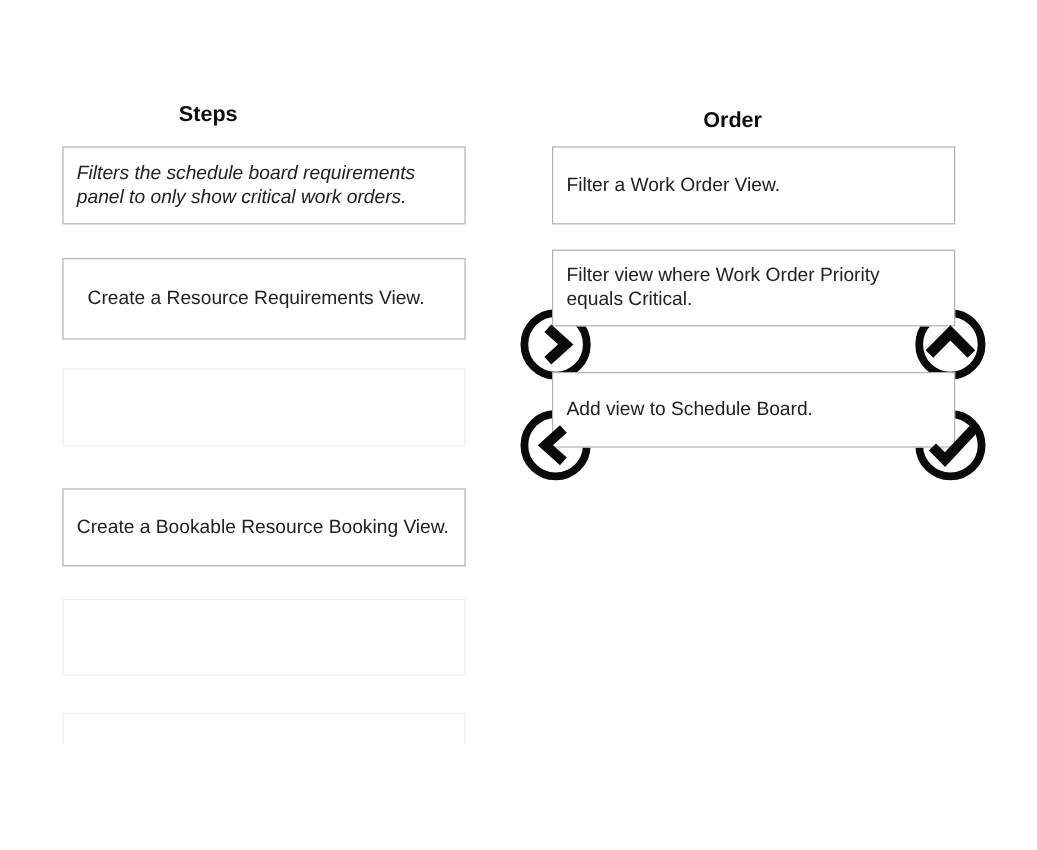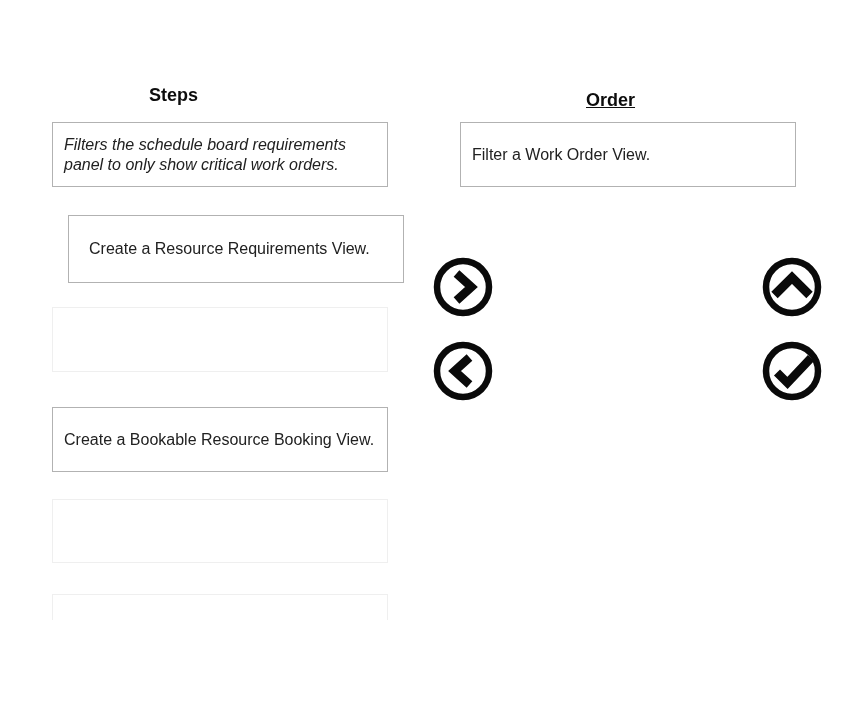--- a/index.html
+++ b/index.html
@@ -30,38 +30,44 @@
   .circle-btn svg{position:absolute;left:0;top:0;display:block;}
   .ring{z-index:1;}
   .glyph{z-index:3;}
 </style>
 </head>
 <body>
 
 <div class="canvas">
 
   <div class="col-title" style="left:149px;top:85px;">Steps</div>
-  <div class="col-title" style="left:586px;top:90px;text-decoration:underline;">Order</div>
+  <div class="col-title" style="left:586px;top:90px;">Order</div>
 
   <div class="card" style="left:52px;top:122px;min-height:65px;font-style:italic;">
     <span>Filters the schedule board requirements panel to only show critical work orders.</span>
   </div>
-  <div class="card" style="left:68px;top:215px;min-height:68px;padding-left:20px;">
+  <div class="card" style="left:52px;top:215px;min-height:68px;padding-left:20px;">
     <span>Create a Resource Requirements View.</span>
   </div>
   <div class="card" style="left:52px;top:407px;min-height:65px;">
     <span>Create a Bookable Resource Booking View.</span>
   </div>
 
   <div class="ghost" style="left:52px;top:307px;height:65px;"></div>
   <div class="ghost" style="left:52px;top:499px;height:64px;"></div>
   <div class="ghost" style="left:52px;top:594px;height:64px;"></div>
 
   <div class="card" style="left:460px;top:122px;min-height:65px;">
     <span>Filter a Work Order View.</span>
+  </div>
+  <div class="card" style="left:460px;top:208px;min-height:64px;">
+    <span>Filter view where Work Order Priority equals Critical.</span>
+  </div>
+  <div class="card" style="left:460px;top:310px;min-height:63px;">
+    <span>Add view to Schedule Board.</span>
   </div>
 
   <div class="circle-btn" style="left:431px;top:255px;">
     <svg class="ring" width="64" height="64" viewBox="0 0 64 64">
       <circle cx="32" cy="32" r="26" fill="none" stroke="#0a0a0a" stroke-width="6.5"></circle>
     </svg>
     <svg class="glyph" width="64" height="64" viewBox="0 0 64 64">
       <path d="M25.5 18.5 L40.5 32 L25.5 45.5" fill="none" stroke="#0a0a0a" stroke-width="8.5" stroke-linecap="butt" stroke-linejoin="miter"></path>
     </svg>
   </div>

